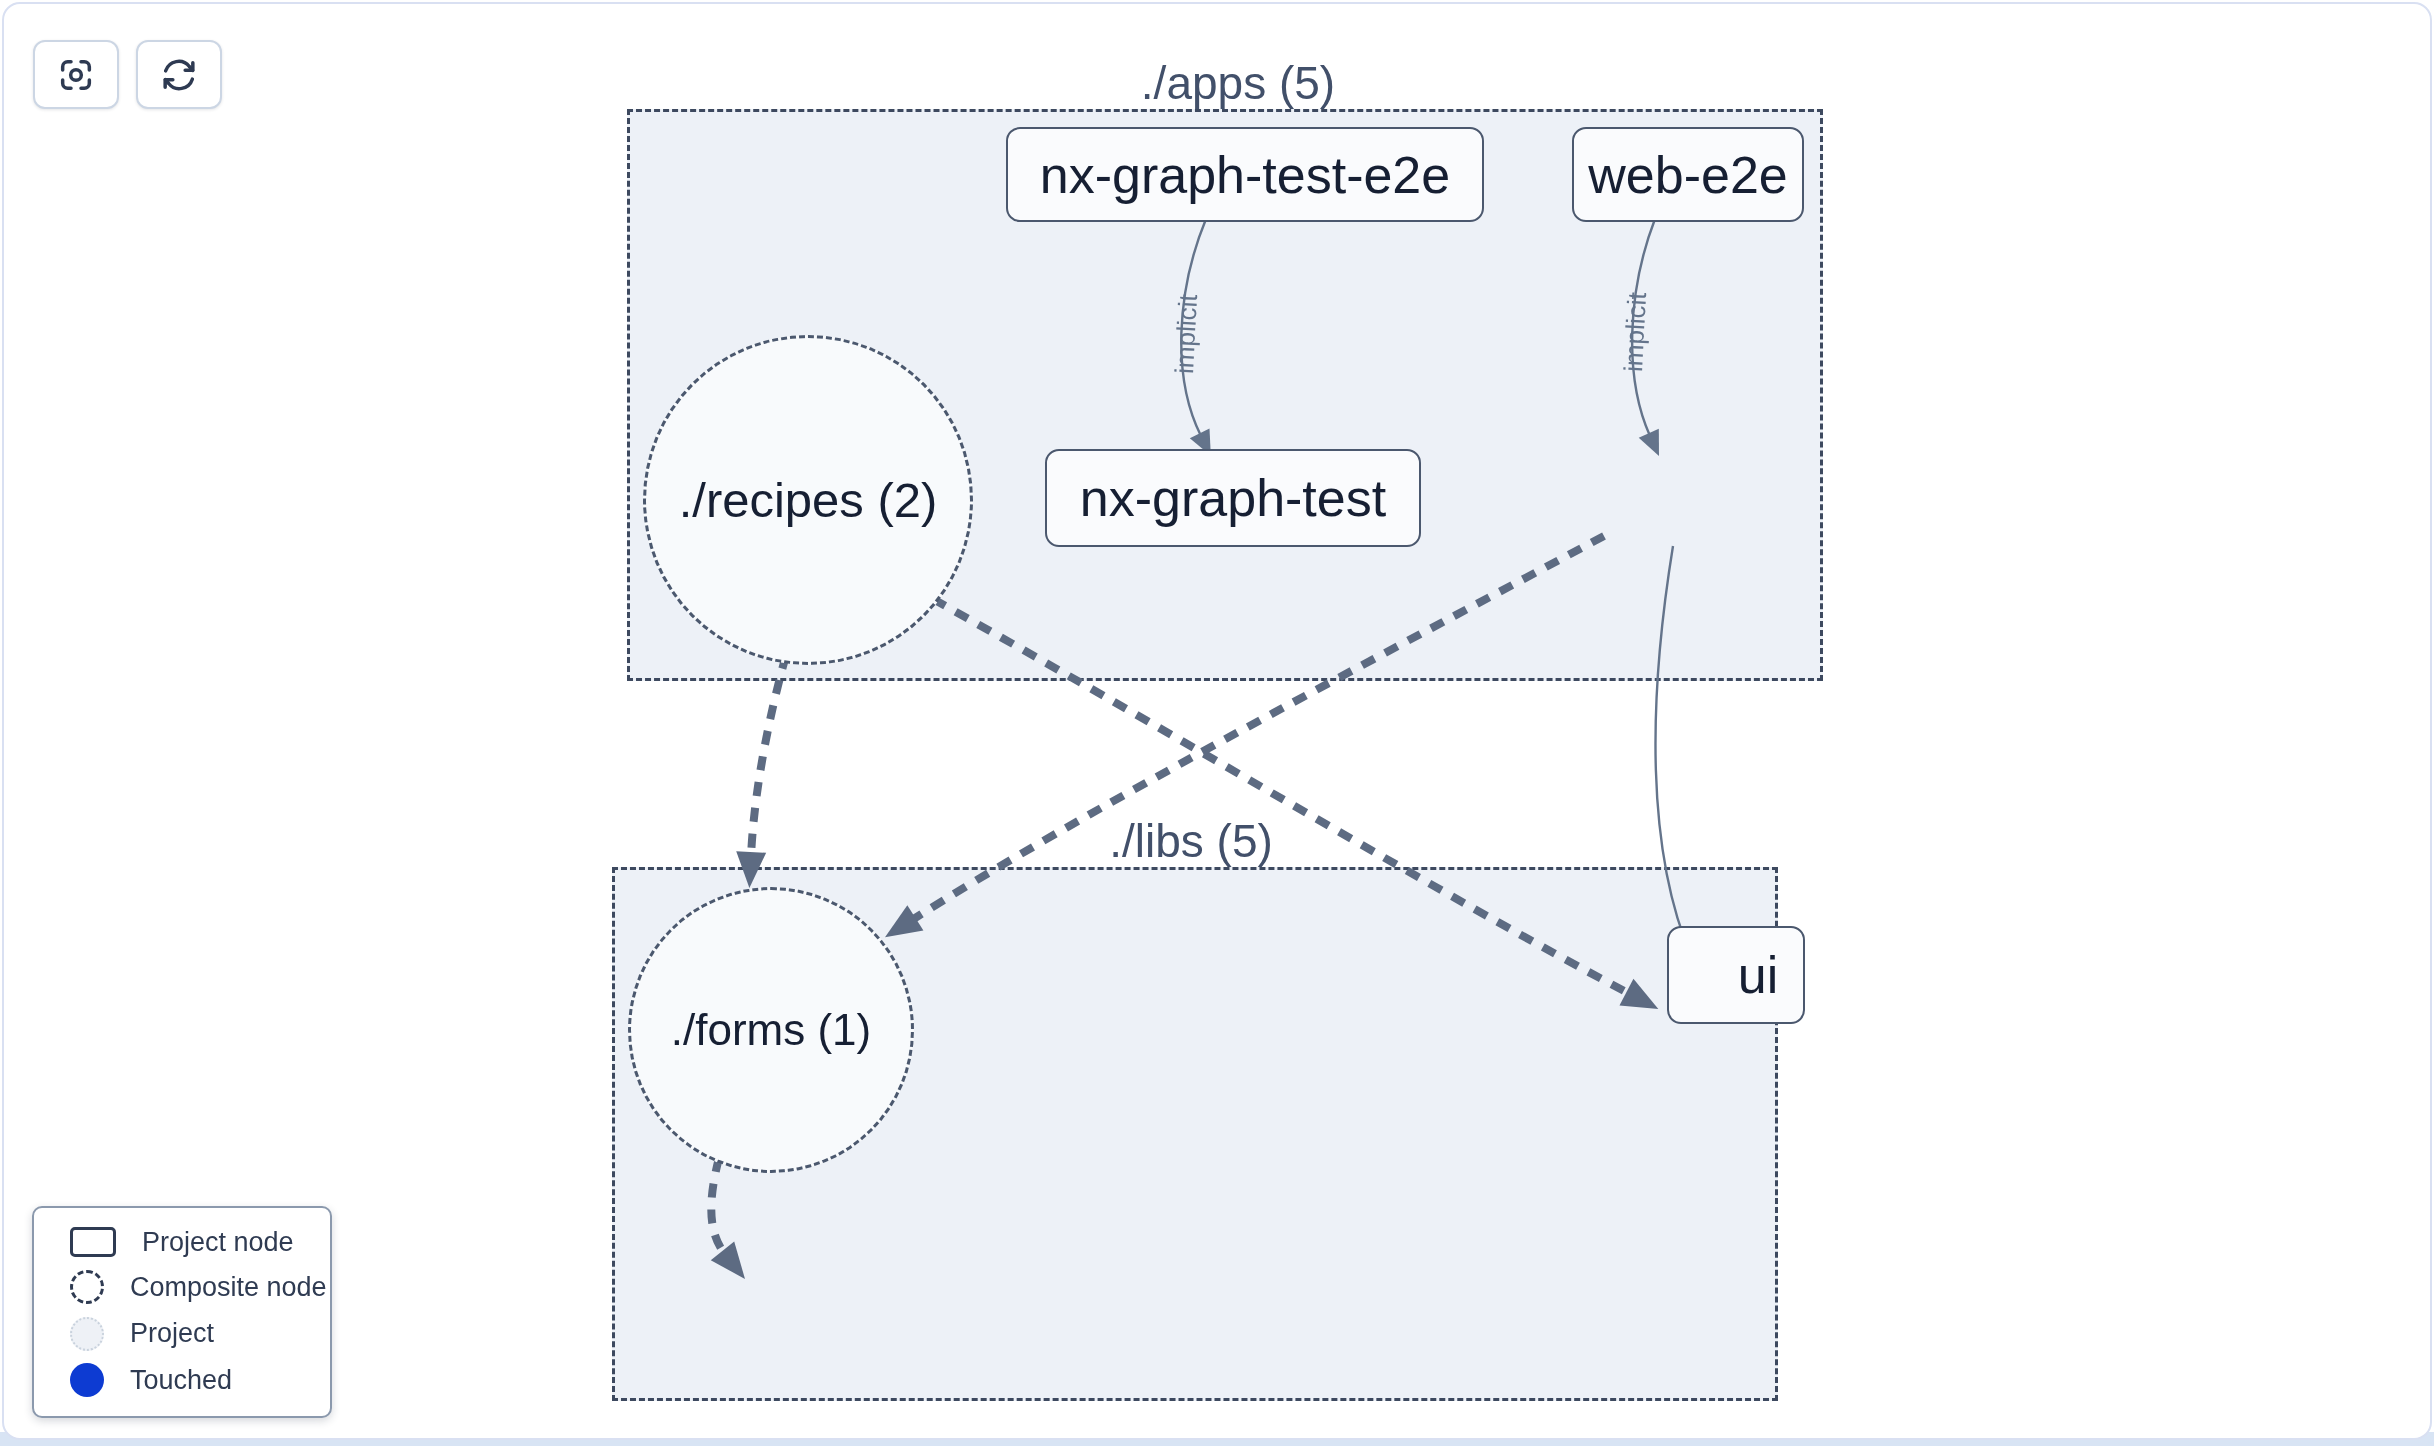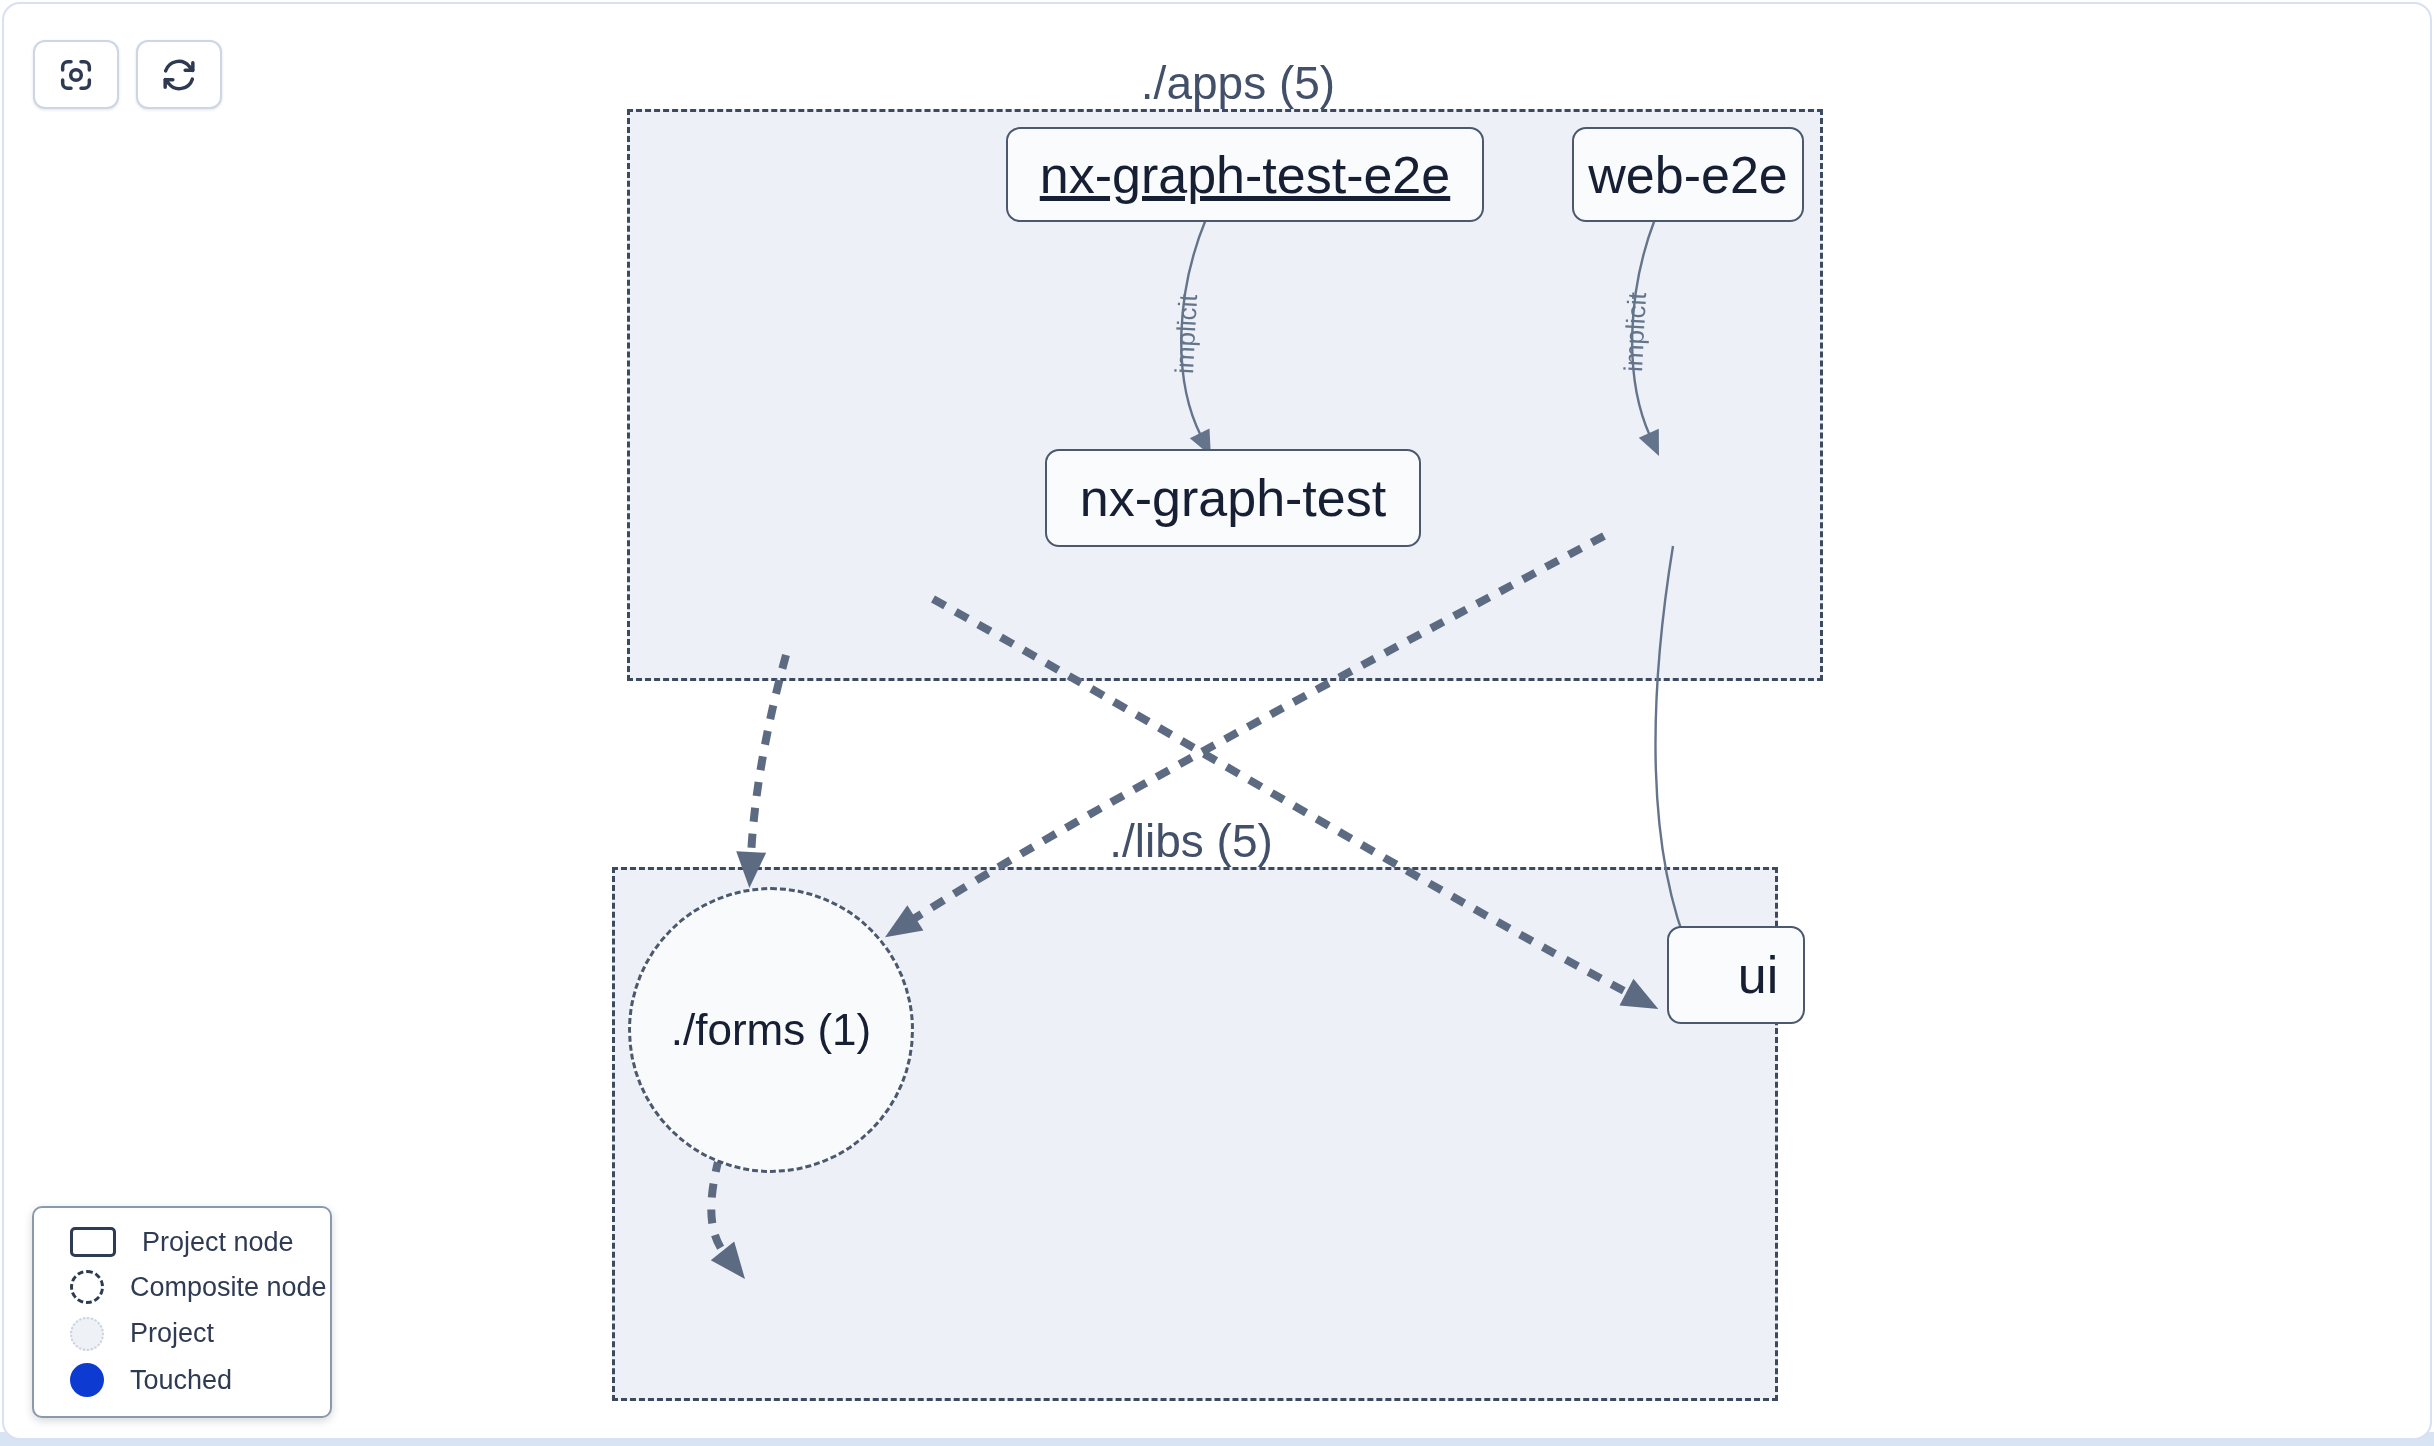--- a/index.html
+++ b/index.html
@@ -27,21 +27,21 @@
   
   .edges{position:absolute;left:0;top:0;z-index:5;}
   .edge-thin{stroke:#64748b;stroke-width:2.4;fill:none;}
   .edge-thick{stroke:#5d6b82;stroke-width:8;fill:none;stroke-dasharray:14 12;}
   .edge-label{fill:#64748b;font-size:26px;font-family:"Liberation Sans",sans-serif;text-anchor:middle;}
 
   
   .node{position:absolute;background:#fafbfd;border:2px solid #4b586e;border-radius:14px;z-index:10;
         display:flex;align-items:center;justify-content:center;color:#161f33;font-size:52px;cursor:pointer;
         white-space:nowrap;}
-  .n-nxgte2e{left:1006px;top:127px;width:474px;height:91px;text-decoration:underline;}
+  .n-nxgte2e{left:1006px;top:127px;width:474px;height:91px;}
   .n-webe2e{left:1572px;top:127px;width:228px;height:91px;}
   .n-nxgt{left:1045px;top:449px;width:372px;height:94px;}
   .n-web{left:1602px;top:449px;width:146px;height:96px;}
   .n-ui{left:1667px;top:926px;width:90px;height:94px;padding-left:44px;}
   .n-icon{left:695px;top:1278px;width:147px;height:94px;}
 
   
   .composite{position:absolute;background:#f8fafc;border:3px dashed #4b586e;border-radius:50%;z-index:9;
              display:flex;align-items:center;justify-content:center;color:#161f33;cursor:pointer;white-space:nowrap;}
   .c-recipes{left:643px;top:335px;width:324px;height:324px;font-size:49px;}
@@ -121,20 +121,23 @@
   <div class="node n-webe2e">
     <span>web-e2e</span>
   </div>
   <div class="node n-nxgt">
     <span>nx-graph-test</span>
   </div>
   <div class="node n-ui">
     <span>ui</span>
   </div>
 
+  <div class="composite c-recipes">
+    <span>./recipes (2)</span>
+  </div>
   <div class="composite c-forms">
     <span>./forms (1)</span>
   </div>
 
   <div class="legend">
     <div class="legend-row">
       <span class="sw sw-project"></span>
       <span class="legend-label">Project node</span>
     </div>
     <div class="legend-row">

